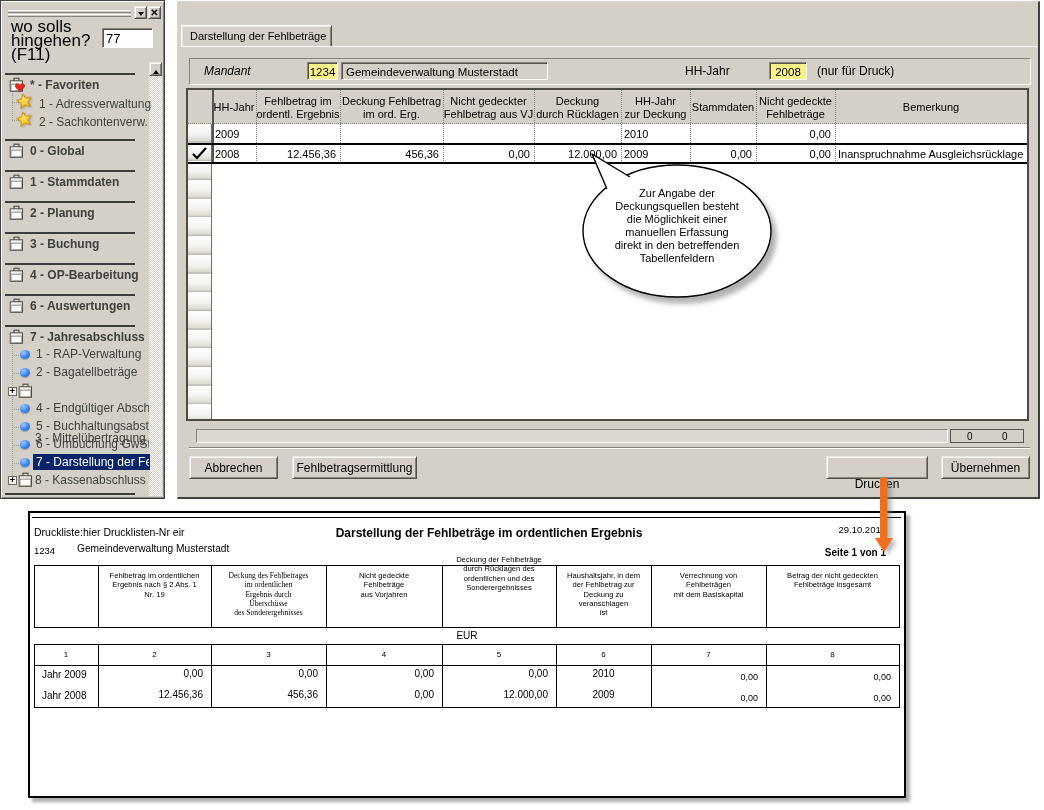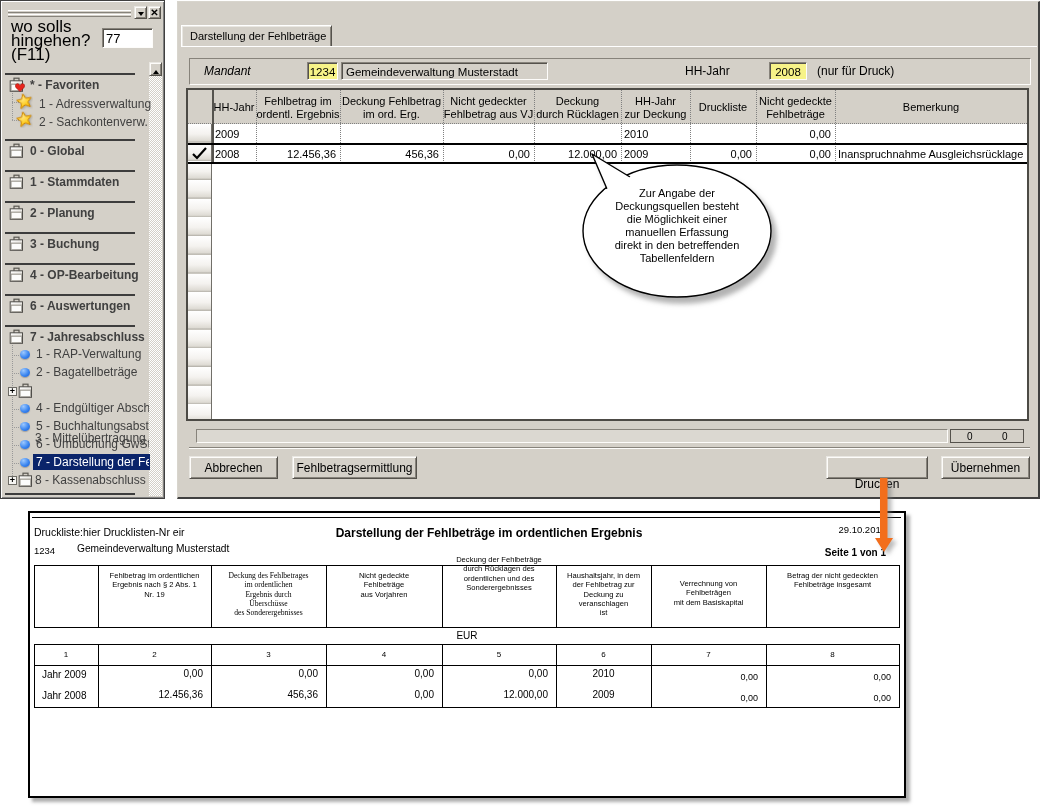--- a/index.html
+++ b/index.html
@@ -198,21 +198,21 @@
     <div class="abs vl" style="left:502px;"></div>
     <div class="abs vl" style="left:568px;"></div>
     <div class="abs vl" style="left:647px;"></div>
 
     <div class="abs hc" style="left:24px;top:11px;width:44px;">HH-Jahr</div>
     <div class="abs hc" style="left:68px;top:5px;width:84px;">Fehlbetrag im<br>ordentl. Ergebnis</div>
     <div class="abs hc" style="left:152px;top:5px;width:103px;">Deckung Fehlbetrag<br>im ord. Erg.</div>
     <div class="abs hc" style="left:255px;top:5px;width:91px;">Nicht gedeckter<br>Fehlbetrag aus VJ</div>
     <div class="abs hc" style="left:346px;top:5px;width:87px;">Deckung<br>durch Rücklagen</div>
     <div class="abs hc" style="left:433px;top:5px;width:69px;">HH-Jahr<br>zur Deckung</div>
-    <div class="abs hc" style="left:502px;top:11px;width:66px;">Druckliste</div>
+    <div class="abs hc" style="left:502px;top:11px;width:66px;">Stammdaten</div>
     <div class="abs hc" style="left:568px;top:5px;width:79px;">Nicht gedeckte<br>Fehlbeträge</div>
     <div class="abs hc" style="left:647px;top:11px;width:192px;">Bemerkung</div>
 
     <div class="abs tc" style="left:27px;top:38px;">2009</div>
     <div class="abs tc" style="left:436px;top:38px;">2010</div>
     <div class="abs tc" style="left:568px;top:38px;width:75px;text-align:right;">0,00</div>
 
     <div class="abs" style="left:0;top:53px;width:839px;height:21px;border-top:2px solid #000;border-bottom:2px solid #000;"></div>
     <svg class="abs" style="left:4px;top:57px;" width="15" height="13">
           <path d="M1,7 L5,11 L14,1" stroke="#000" stroke-width="2.2" fill="none"></path>
@@ -287,21 +287,21 @@
   <div class="abs pvt" style="left:736px;"></div>
       <div class="abs pvb" style="left:736px;"></div>
   <div class="abs pvt" style="left:869px;"></div>
       <div class="abs pvb" style="left:869px;"></div>
 
   <div class="abs ph" style="left:68px;top:58px;width:113px;">Fehlbetrag im ordentlichen<br>Ergebnis nach § 2 Abs. 1<br>Nr. 19</div>
   <div class="abs ph" style="left:181px;top:58px;width:115px;font-family:Liberation Serif, serif;">Deckung des Fehlbetrages<br>im ordentlichen<br>Ergebnis durch<br>Überschüsse<br>des Sonderergebnisses</div>
   <div class="abs ph" style="left:296px;top:58px;width:116px;">Nicht gedeckte<br>Fehlbeträge<br>aus Vorjahren</div>
   <div class="abs ph" style="left:412px;top:42px;width:114px;">Deckung der Fehlbeträge<br>durch Rücklagen des<br>ordentlichen und des<br>Sonderergebnisses</div>
   <div class="abs ph" style="left:526px;top:58px;width:95px;">Haushaltsjahr, in dem<br>der Fehlbetrag zur<br>Deckung zu<br>veranschlagen<br>ist</div>
-  <div class="abs ph" style="left:621px;top:66px;width:115px;">Verrechnung von<br>Fehlbeträgen<br>mit dem Basiskapital</div>
+  <div class="abs ph" style="left:621px;top:58px;width:115px;">Verrechnung von<br>Fehlbeträgen<br>mit dem Basiskapital</div>
   <div class="abs ph" style="left:736px;top:58px;width:133px;">Betrag der nicht gedeckten<br>Fehlbeträge insgesamt</div>
   <div class="abs" style="left:4px;top:117px;width:866px;text-align:center;font-size:10px;">EUR</div>
 
   <div class="abs pn" style="left:4px;top:137px;width:64px;">1</div>
   <div class="abs pn" style="left:68px;top:137px;width:113px;">2</div>
   <div class="abs pn" style="left:181px;top:137px;width:115px;">3</div>
   <div class="abs pn" style="left:296px;top:137px;width:116px;">4</div>
   <div class="abs pn" style="left:412px;top:137px;width:114px;">5</div>
   <div class="abs pn" style="left:526px;top:137px;width:95px;">6</div>
   <div class="abs pn" style="left:621px;top:137px;width:115px;">7</div>

